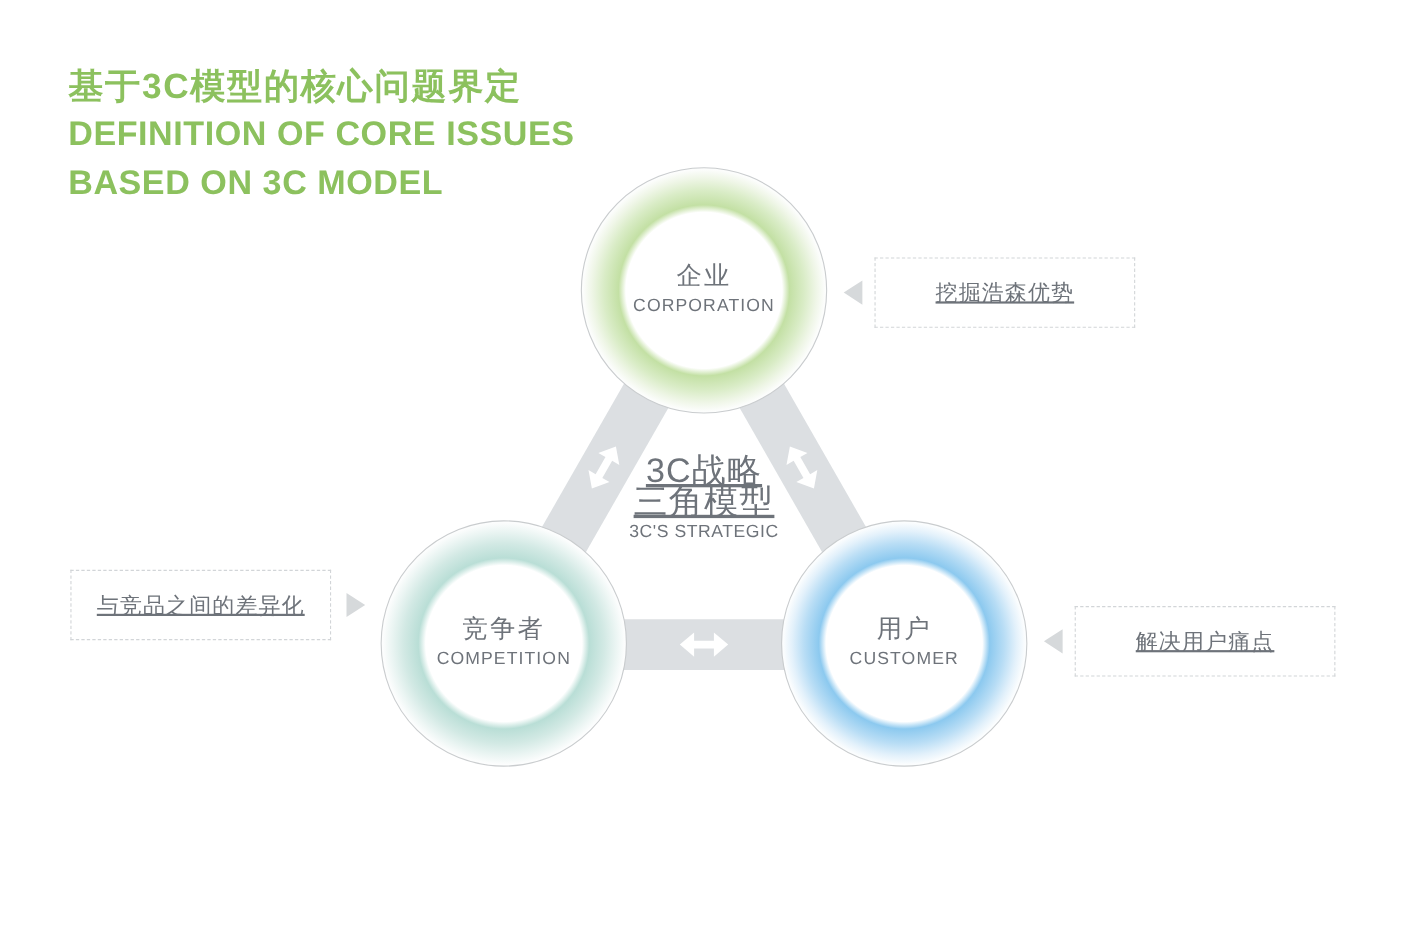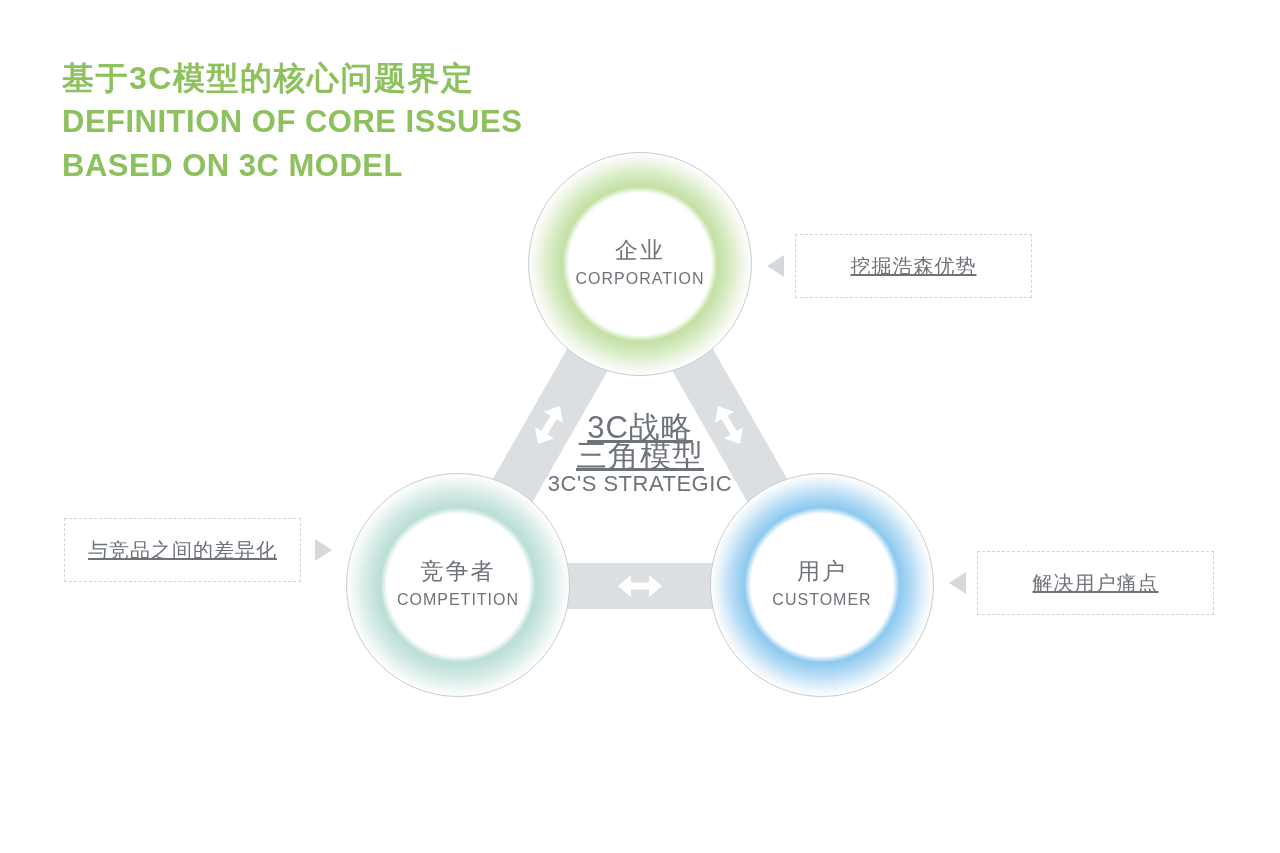--- a/index.html
+++ b/index.html
@@ -22,21 +22,21 @@
   .title-block{position:absolute;left:62px;top:56px;text-align:left;color:var(--title-green);font-weight:bold;}
   .title-line-zh{font-size:32px;line-height:44px;letter-spacing:1.5px;}
   .title-line-en{font-size:31px;line-height:44px;letter-spacing:0.5px;}
 
   
   .connectors{position:absolute;left:0;top:0;width:1280px;height:853px;}
 
   
   .center-label{position:absolute;left:490px;top:414px;width:300px;text-align:center;color:var(--text-gray);}
   .center-line-zh{font-size:31px;line-height:28px;letter-spacing:1px;text-decoration:underline;}
-  .center-line-en{font-size:22px;line-height:27px;letter-spacing:0.5px;}
+  .center-line-en{font-size:16px;line-height:27px;letter-spacing:0.5px;}
 
   
   .node-circle{position:absolute;width:224px;height:224px;border-radius:50%;
     border:1px solid var(--circle-border);
     display:flex;flex-direction:column;align-items:center;justify-content:center;text-align:center;}
   .node-circle.green{left:528px;top:152px;
     background:radial-gradient(circle closest-side at center,#ffffff 0 64%,var(--ring-green-max) 70%,var(--ring-green-mid) 82%,var(--ring-green-light) 92%,#fcfdfc 99%);}
   .node-circle.teal{left:346px;top:473px;
     background:radial-gradient(circle closest-side at center,#ffffff 0 64%,var(--ring-teal-max) 70%,var(--ring-teal-mid) 82%,var(--ring-teal-light) 92%,#fcfdfd 99%);}
   .node-circle.blue{left:710px;top:473px;

